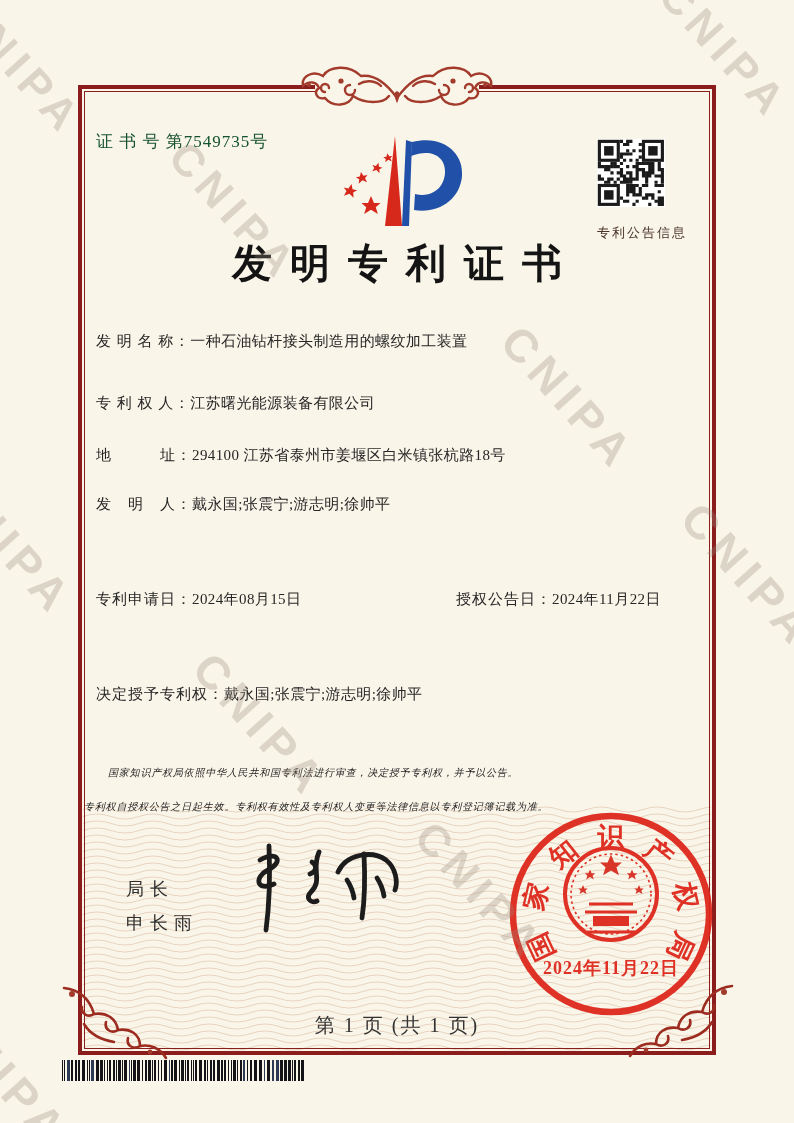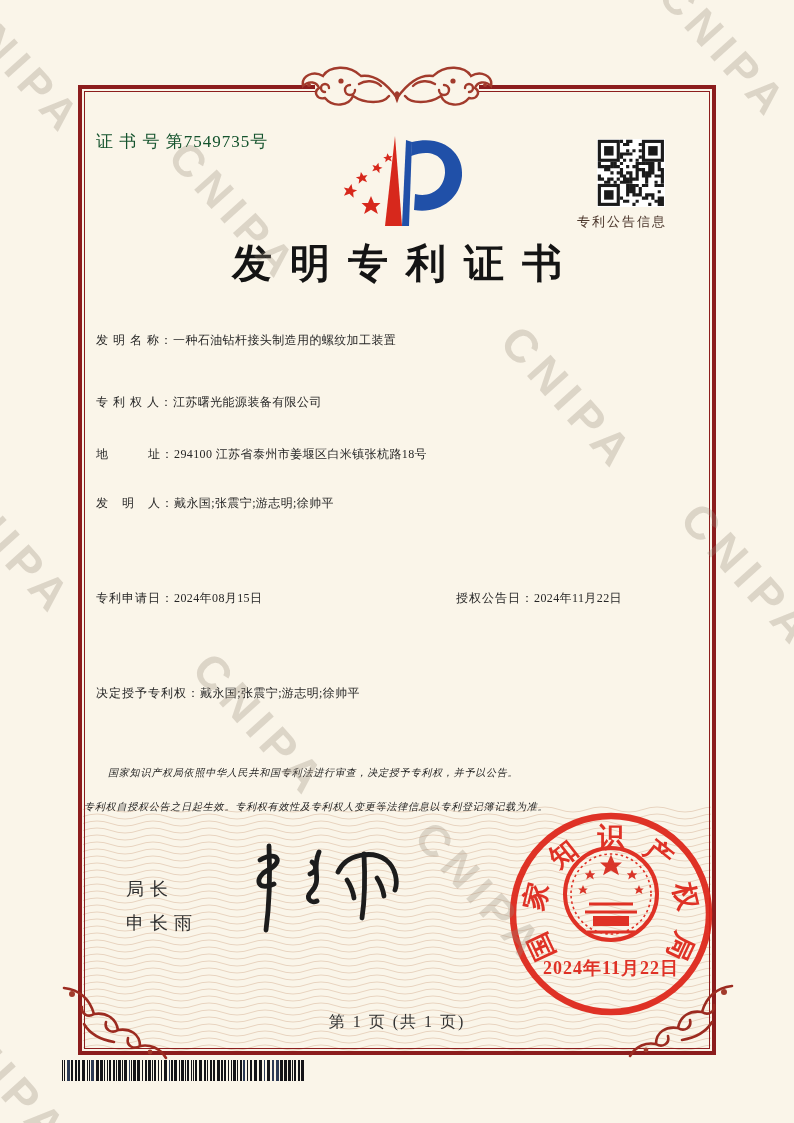--- a/index.html
+++ b/index.html
@@ -15,26 +15,26 @@
   .frame::after{content:"";position:absolute;inset:2px;border:1px solid #8c1d1d;}
   .orn-top{position:absolute;left:289px;top:60px;z-index:3;}
   .orn-corner{position:absolute;z-index:4;}
   .orn-line{fill:none;stroke:#a23b2c;stroke-width:2.4;stroke-linecap:round;}
   .orn-line2{fill:none;stroke:#9c2b20;stroke-width:2.6;stroke-linecap:round;}
   .orn-dot{fill:#a23b2c;}
   
   .cert-no{position:absolute;left:96px;top:130px;font-size:17px;letter-spacing:1px;color:#14532d;z-index:3;}
   .logo{position:absolute;left:336px;top:126px;z-index:3;}
   .qr{position:absolute;left:597px;top:139px;z-index:3;background:#fff;}
-  .qr-label{position:absolute;left:577px;top:213px;width:110px;text-align:left;
+  .qr-label{position:absolute;left:577px;top:224px;width:110px;text-align:right;
             font-size:13px;letter-spacing:2px;color:#4a352a;z-index:3;}
   .title{position:absolute;left:78px;top:236px;width:638px;text-align:center;font-size:40px;
          font-weight:700;letter-spacing:18px;text-indent:18px;color:#141414;z-index:3;}
   
-  .row{position:absolute;left:96px;width:614px;font-size:12px;color:#262626;white-space:nowrap;z-index:3;}
+  .row{position:absolute;left:96px;width:614px;font-size:15px;color:#262626;white-space:nowrap;z-index:3;}
   .row .lbl{letter-spacing:1px;}
   .row .val{letter-spacing:0.4px;}
   .row .col2{position:absolute;left:360px;top:0;}
   
   .statement{position:absolute;left:84px;top:756px;width:640px;font-size:10px;line-height:34px;
              letter-spacing:0.8px;color:#1f1f1f;font-style:italic;z-index:3;}
   .statement .l1{padding-left:2.4em;white-space:nowrap;}
   .statement .l2{white-space:nowrap;}
   
   .waves{position:absolute;left:83px;top:806px;z-index:1;}
@@ -42,21 +42,21 @@
           font-family:"Liberation Sans","DejaVu Sans",sans-serif;font-size:18px;
           letter-spacing:6px;color:#2e2e2e;line-height:34px;margin-left:12px;}
   .sig{position:absolute;left:226px;top:838px;z-index:3;}
   .sig path{fill:none;stroke:#1c1c1c;stroke-width:4.8;stroke-linecap:round;stroke-linejoin:round;}
   .seal{position:absolute;left:505px;top:808px;z-index:5;opacity:0.93;}
   .seal-char{font-family:"DejaVu Serif","Liberation Serif",serif;font-size:27px;font-weight:700;
              fill:#de2418;text-anchor:middle;}
   .seal-date{font-family:"Liberation Serif",serif;font-size:18px;font-weight:700;
              fill:#de2418;text-anchor:middle;letter-spacing:1px;}
   .footer{position:absolute;left:78px;top:1012px;width:638px;text-align:center;
-          font-size:16px;letter-spacing:2px;color:#333;z-index:3;}
+          font-size:20px;letter-spacing:2px;color:#333;z-index:3;}
   .barcode{position:absolute;left:62px;top:1060px;z-index:3;}
 </style>
 </head>
 <body>
 
 <div class="page">
 
   <div class="wm" style="left:-20px;top:-14px;font-size:44px;">CNIPA</div>
   <div class="wm" style="left:196px;top:132px;font-size:44px;">CNIPA</div>
   <div class="wm" style="left:686px;top:-30px;font-size:44px;">CNIPA</div>

